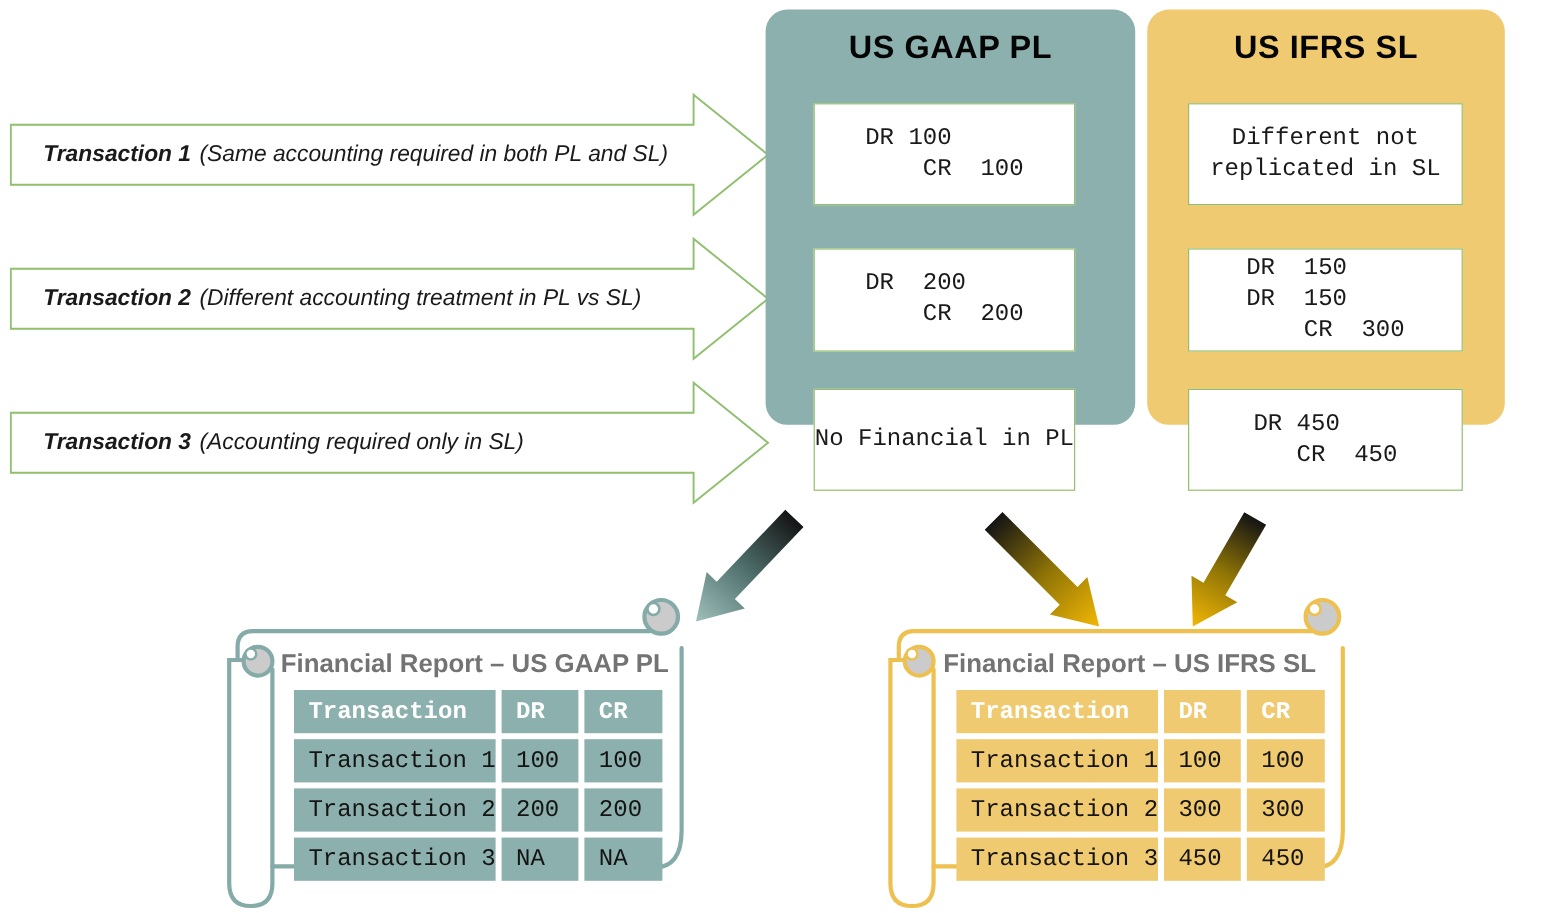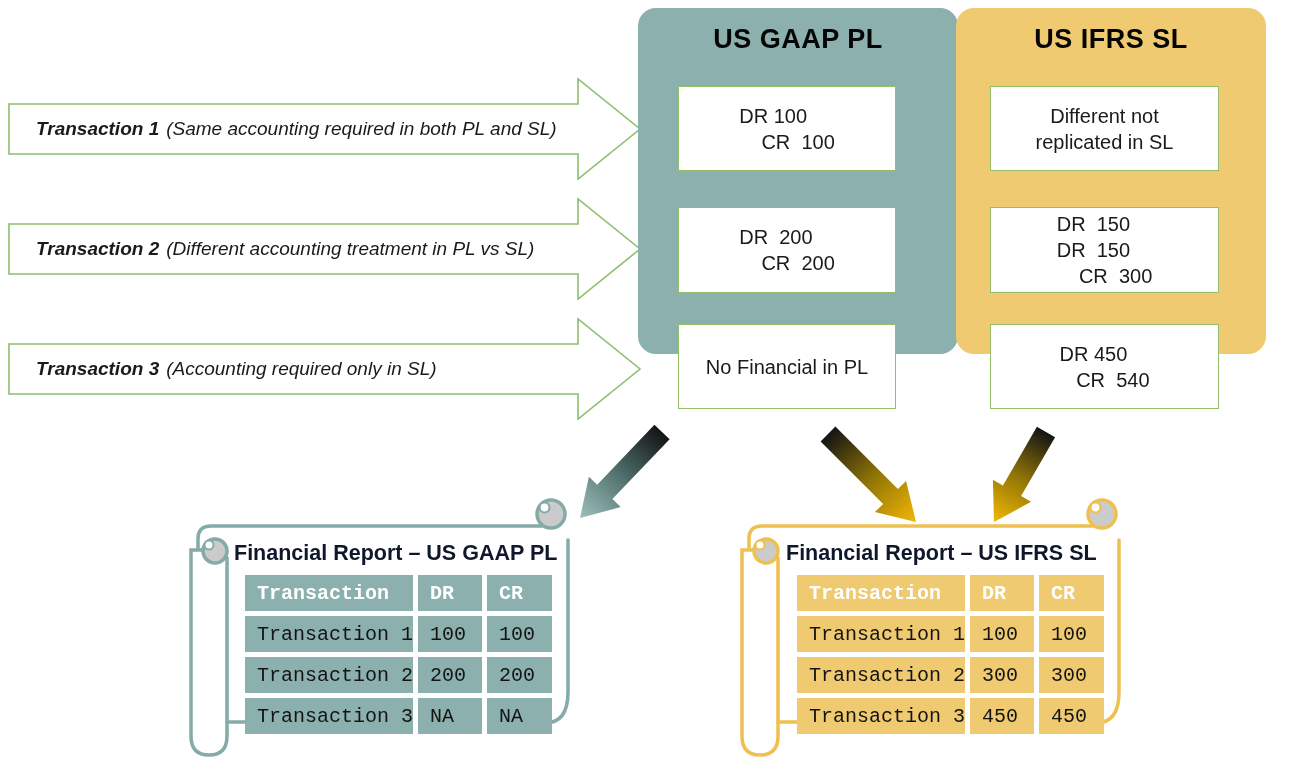--- a/index.html
+++ b/index.html
@@ -10,47 +10,47 @@
   
   .t-arrow { position:absolute; left:8px; width:634px; height:104px; }
   .t-arrow svg { position:absolute; inset:0; }
   .t-arrow .lbl {
     position:absolute; left:28px; top:27px; height:50px; right:60px;
     display:flex; align-items:center; white-space:nowrap;
     font-size:19px; font-style:italic; color:#1a1a1a;
   }
   .t-arrow .lbl .tname { font-weight:700; margin-right:7px; }
   
-  .ledger { position:absolute; top:8px; height:346px; border-radius:18px;padding-left:12px; }
+  .ledger { position:absolute; top:8px; height:346px; border-radius:18px; }
   .ledger.teal { left:638px; width:308px; background:#8BB0AD; }
   .ledger.gold { left:956px; width:298px; background:#EFCA70; }
   .ledger .ltitle {
     position:absolute; top:16px; left:0; right:0; text-align:center;
     font-size:27px; font-weight:700; color:#050505; letter-spacing:0.5px;
   }
   .entry {
     position:absolute; background:#ffffff; border:1.3px solid #94BE6C;
     display:flex; flex-direction:column; justify-content:center; align-items:center;
     font-size:20px; color:#1a1a1a; box-sizing:border-box;
   }
-  .entry .lines { text-align:left; white-space:pre; line-height:1.3; }
+  .entry .lines { text-align:left; white-space:pre; line-height:1.3;font-family:Liberation Mono, monospace; }
   .entry .lines.center { text-align:center; }
   .ledger.teal .entry { left:40px; width:218px; }
   .ledger.gold .entry { left:34px; width:229px; }
   .entry.e1 { top:78px;  height:85px; }
   .entry.e2 { top:199px; height:86px; }
   .entry.e3 { top:316px; height:85px; }
   
   .flow { position:absolute; left:0; top:0; pointer-events:none; }
   
   .scroll-svg { position:absolute; width:400px; height:272px; }
   .scroll-svg.left { left:184px; top:488px; }
   .scroll-svg.right { left:735px; top:488px; }
   .report-title {
-    position:absolute; font-size:21.5px; font-weight:700; color:#0f172a; white-space:nowrap;
+    position:absolute; font-size:21.5px; font-weight:700; color:#737373; white-space:nowrap;
   }
   .report-title.left { left:234px; top:541px; }
   .report-title.right { left:786px; top:541px; }
   .report-table { position:absolute; border-collapse:separate; border-spacing:5px; top:570px; }
   .report-table.left { left:240px; }
   .report-table.right { left:792px; }
   .report-table th, .report-table td {
     height:36px; padding:0 0 0 12px; font-size:20px; text-align:left;
     vertical-align:middle; box-sizing:border-box; white-space:nowrap;font-family:Liberation Mono, monospace;
   }
@@ -107,21 +107,21 @@
 
   <div class="ledger gold">
     <div class="ltitle">US IFRS SL</div>
     <div class="entry e1">
       <div class="lines center"><div>Different not</div><div>replicated in SL</div></div>
     </div>
     <div class="entry e2">
       <div class="lines"><div>DR  150</div><div>DR  150</div><div>    CR  300</div></div>
     </div>
     <div class="entry e3">
-      <div class="lines"><div>DR 450</div><div>   CR  540</div></div>
+      <div class="lines"><div>DR 450</div><div>   CR  450</div></div>
     </div>
   </div>
 
   <svg class="flow" width="1294" height="761" viewBox="0 0 1294 761">
     <defs>
       <linearGradient id="gA" gradientUnits="userSpaceOnUse" x1="662" y1="432" x2="580" y2="518">
         <stop offset="0" stop-color="#141414"></stop>
         <stop offset="0.5" stop-color="#4f706d"></stop>
         <stop offset="1" stop-color="#9fbfbb"></stop>
       </linearGradient>

